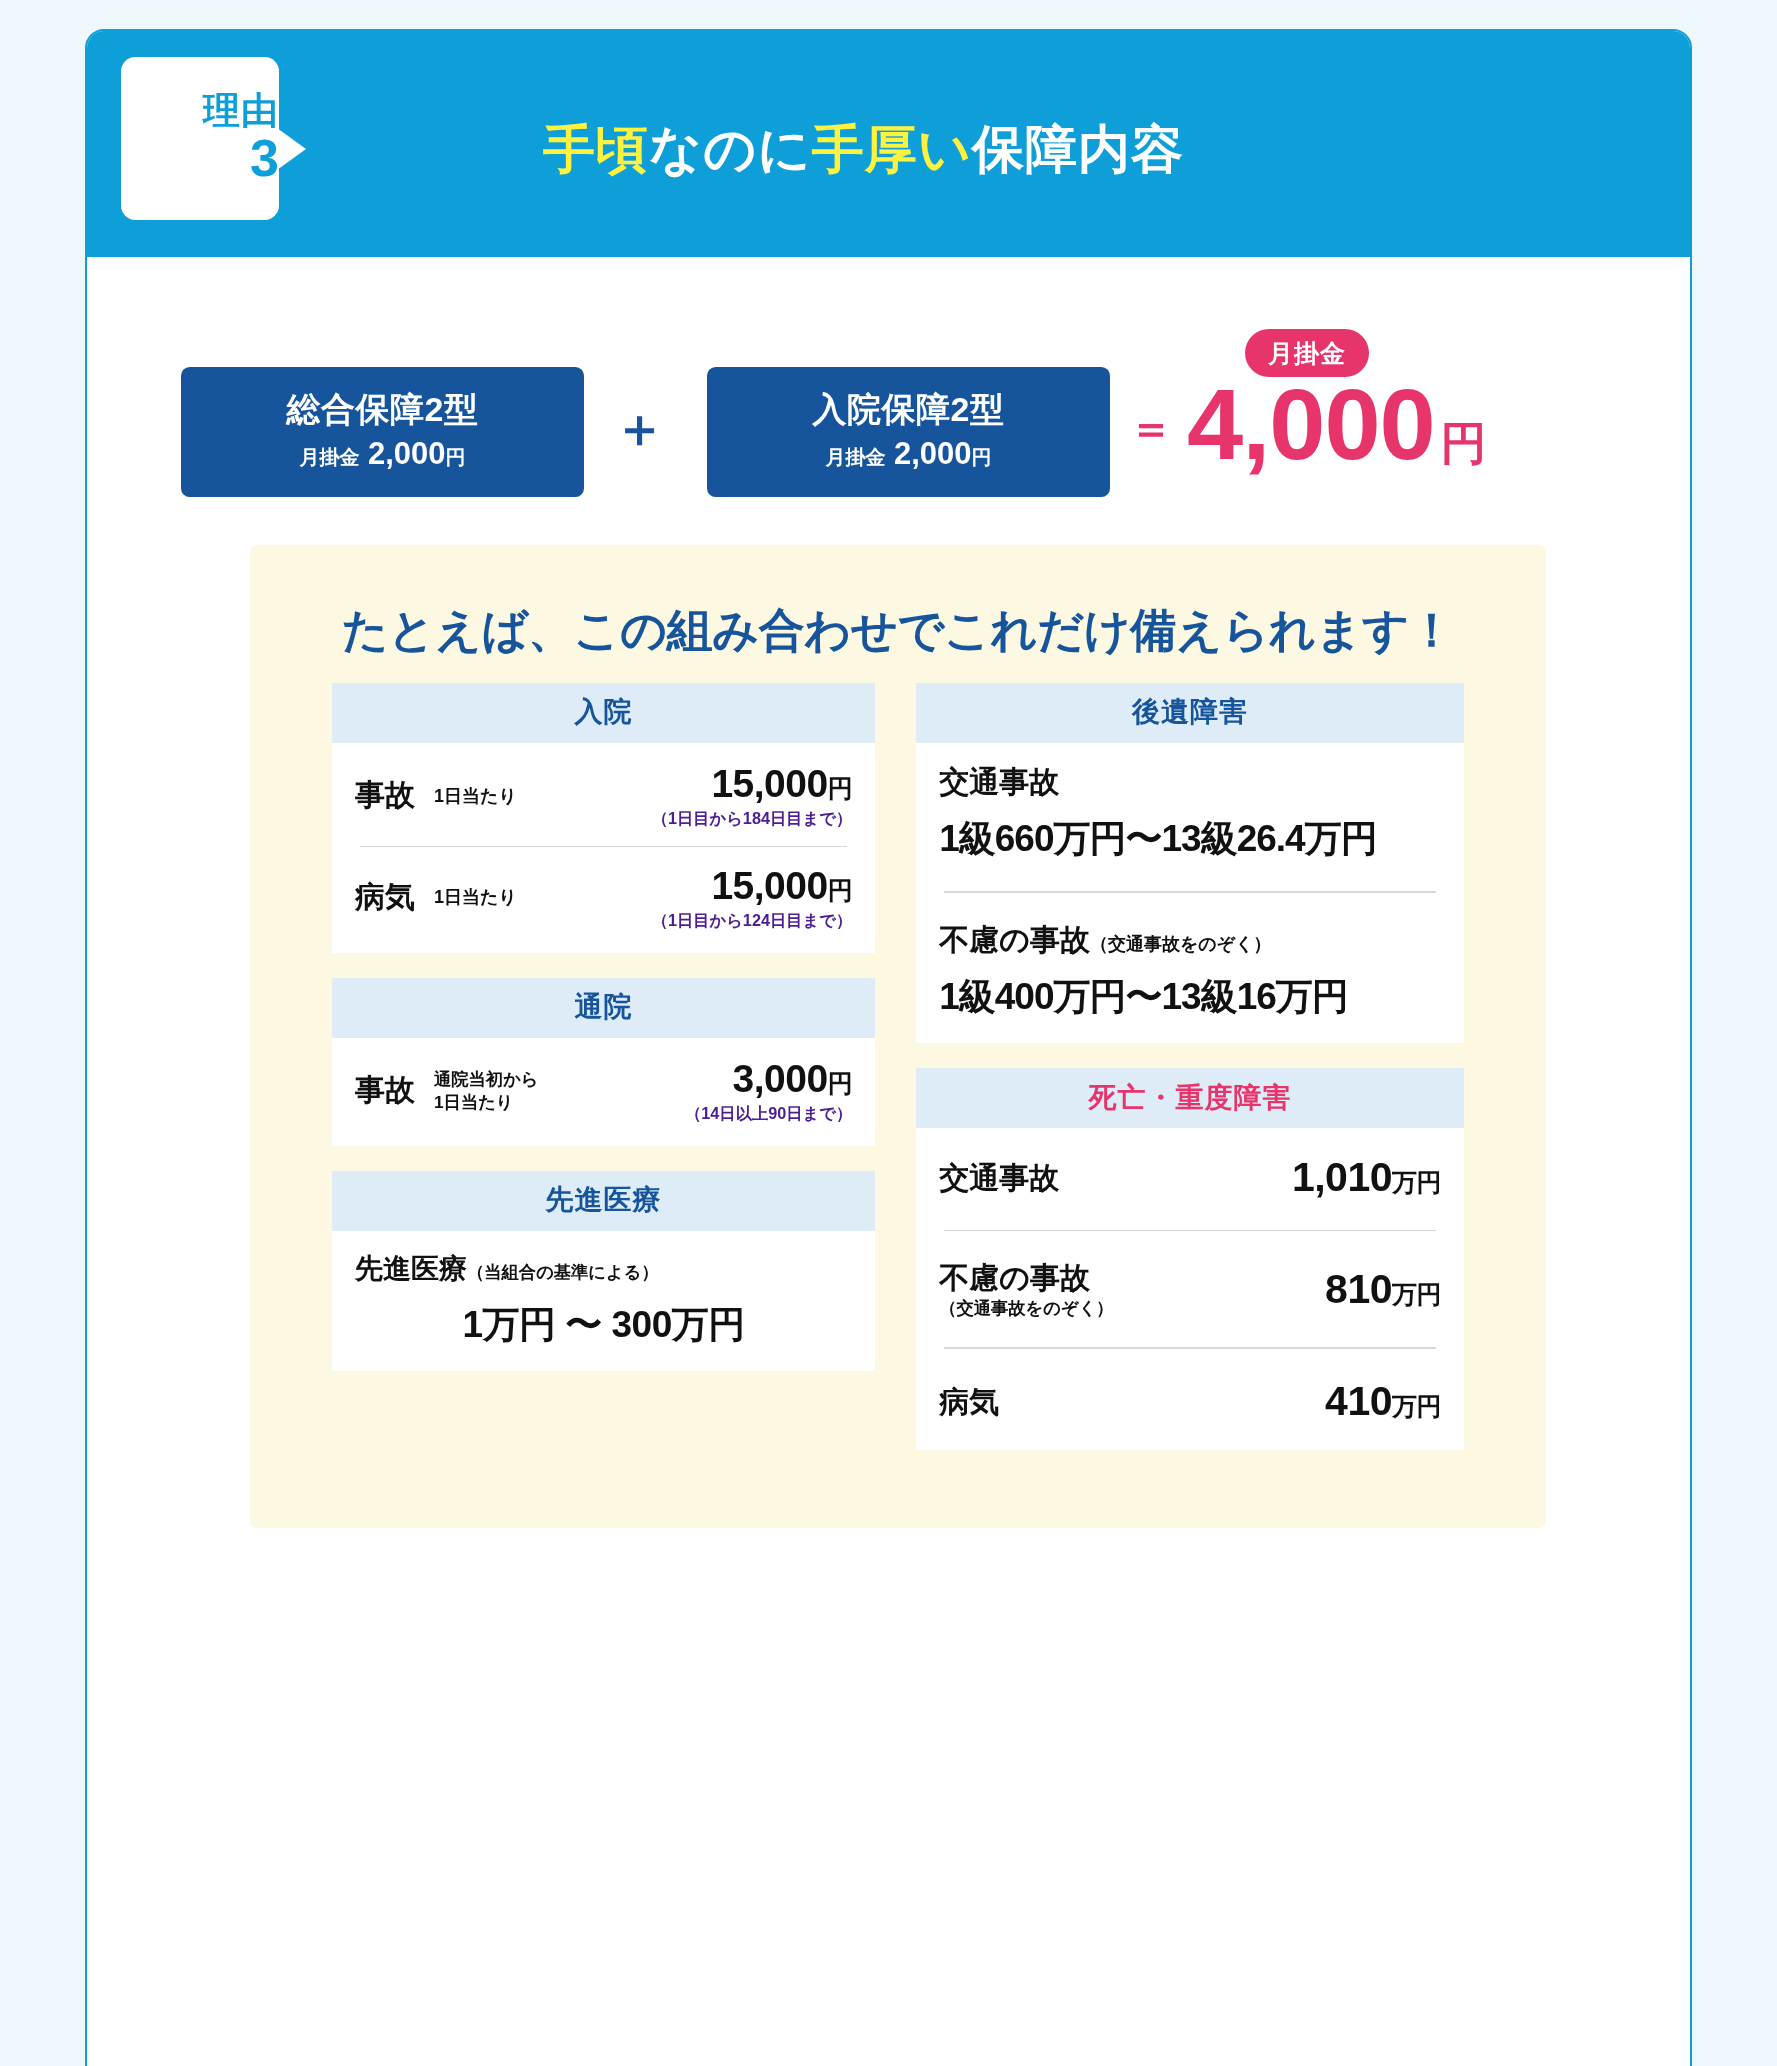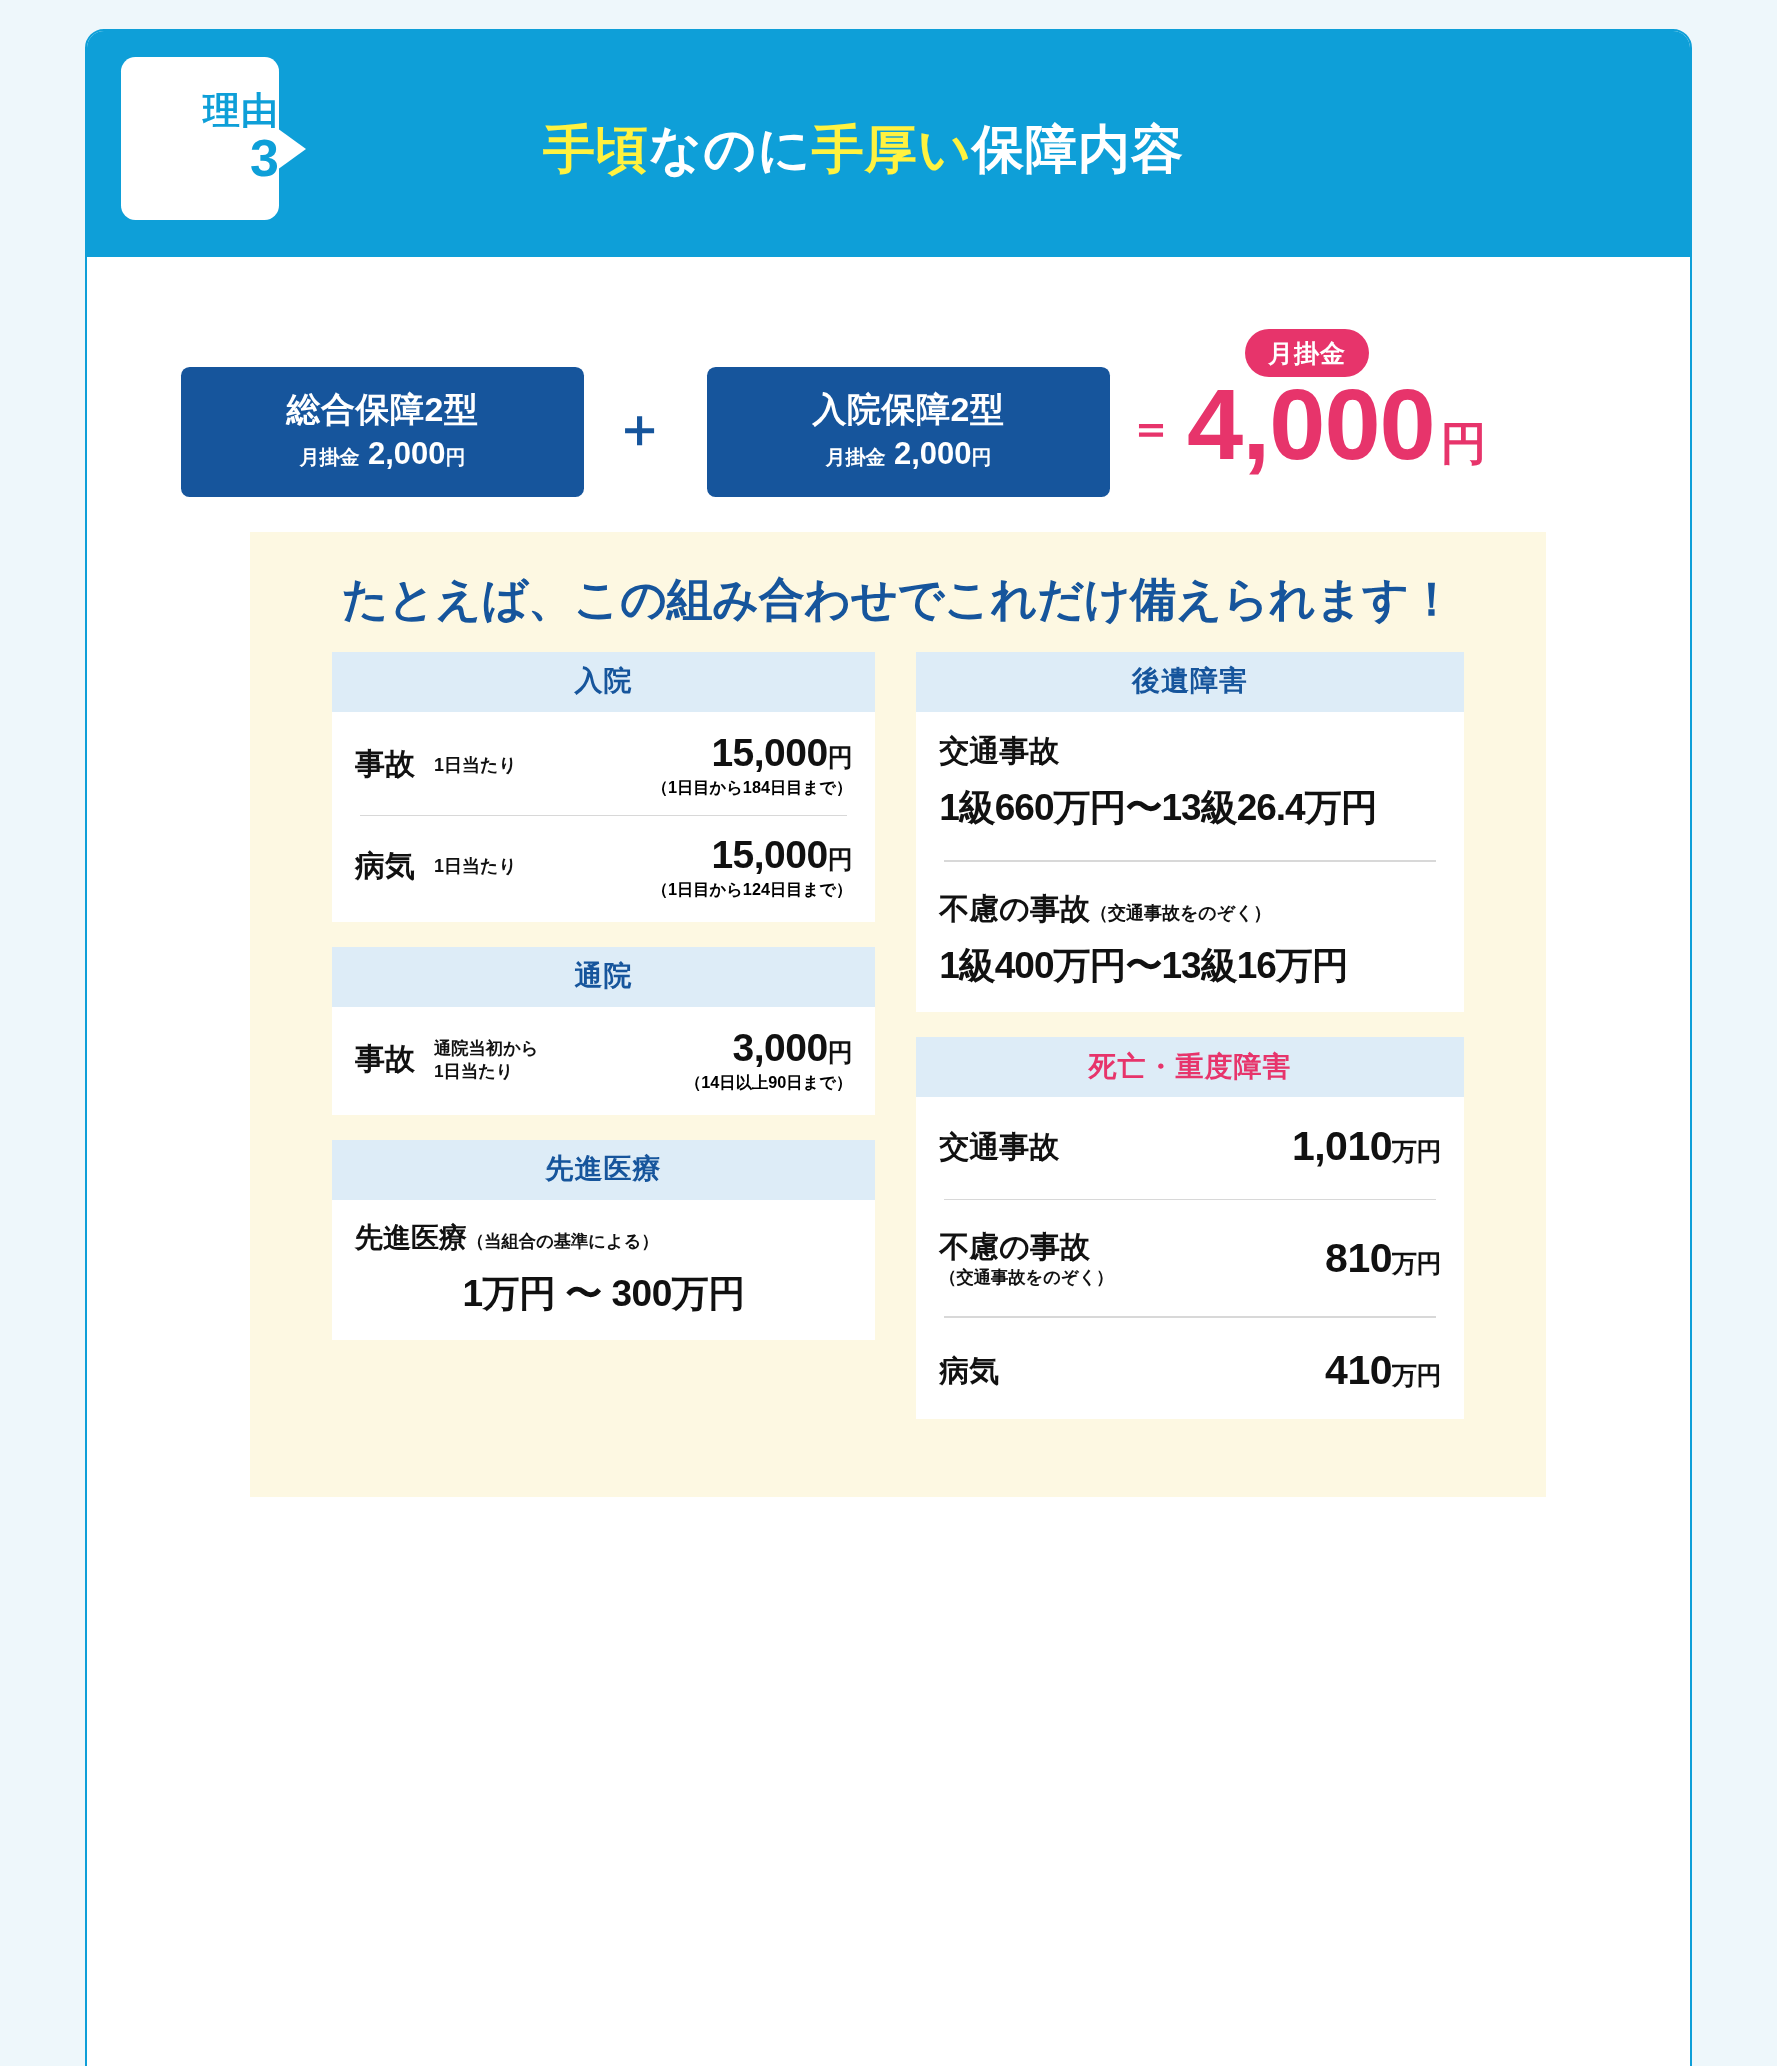--- a/index.html
+++ b/index.html
@@ -164,24 +164,24 @@
     font-size: 101px;
     letter-spacing: -1px;
     white-space: nowrap;
     line-height: 1.2;
   }
   .total-amount .yen { font-size: 46px; margin-left: 5.8px; }
 
   
   .panel {
     position: relative;
-    margin: 6px 144px 29px 163px;
+    margin: 19px 144px 29px 163px;
     background: #fdf8e2;
-    border-radius: 0;
-    padding: 38px 0 53px 0;
+    border-radius: 7px;
+    padding: 56px 0 53px 0;
     box-sizing: border-box;
   }
   .panel-title {
     text-align: center;
     font-size: 46px;
     font-weight: bold;
     color: #16559c;
     letter-spacing: -0.5px;
     line-height: 1.3;
     white-space: nowrap;
@@ -247,21 +247,21 @@
     font-size: 39px;
     font-weight: bold;
     color: #111111;
     white-space: nowrap;
     letter-spacing: -0.5px;
   }
   .amt-big .unit { font-size: 25px; }
   .amt-note {
     font-size: 16.3px;
     font-weight: bold;
-    color: #000000;
+    color: #4c1d95;
     text-align: center;
     margin-top: 1.9px;
     white-space: nowrap;
   }
   
   .sub-two {
     font-size: 17.3px;
     font-weight: bold;
     color: #111111;
     margin-left: 19px;

